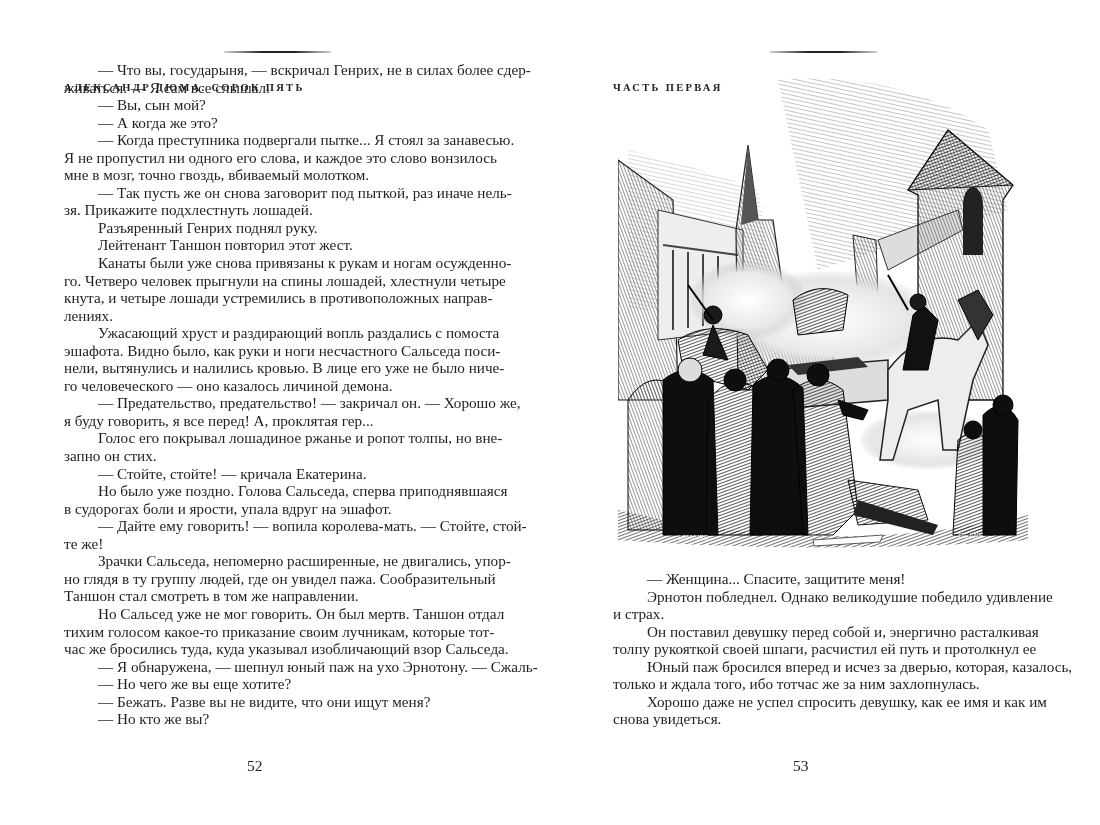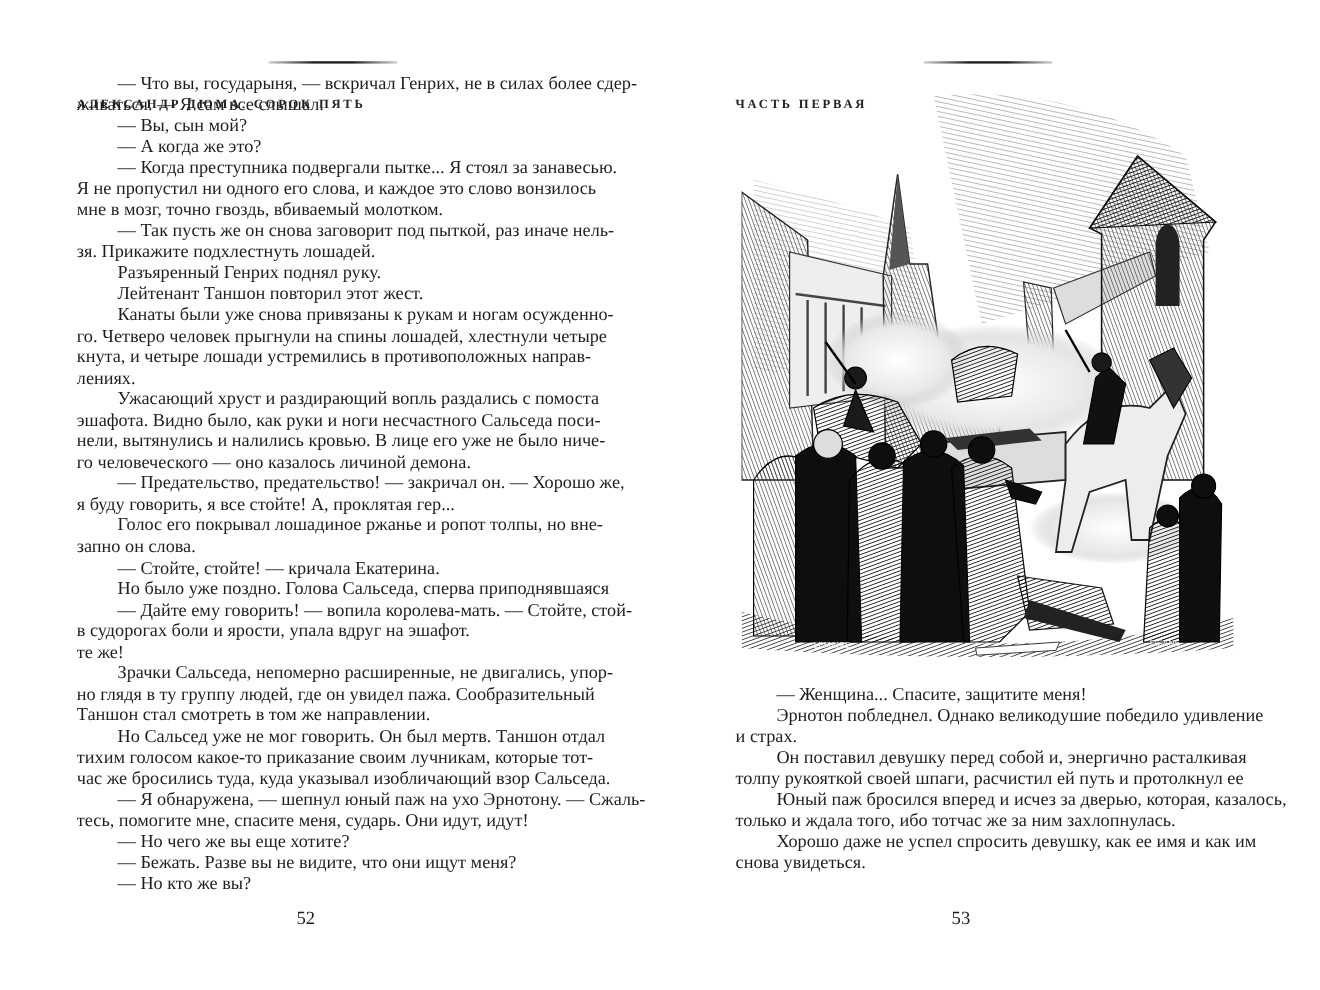--- a/index.html
+++ b/index.html
@@ -48,36 +48,35 @@
       <span class="line indent last">Лейтенант Таншон повторил этот жест.</span>
       <span class="line indent">Канаты были уже снова привязаны к рукам и ногам осужденно-</span>
       <span class="line">го. Четверо человек прыгнули на спины лошадей, хлестнули четыре</span>
       <span class="line">кнута, и четыре лошади устремились в противоположных направ-</span>
       <span class="line last">лениях.</span>
       <span class="line indent">Ужасающий хруст и раздирающий вопль раздались с помоста</span>
       <span class="line">эшафота. Видно было, как руки и ноги несчастного Сальседа поси-</span>
       <span class="line">нели, вытянулись и налились кровью. В лице его уже не было ниче-</span>
       <span class="line last">го человеческого — оно казалось личиной демона.</span>
       <span class="line indent">— Предательство, предательство! — закричал он. — Хорошо же,</span>
-      <span class="line last">я буду говорить, я все стойте! А, проклятая гер...</span>
+      <span class="line last">я буду говорить, я все перед! А, проклятая гер...</span>
       <span class="line indent">Голос его покрывал лошадиное ржанье и ропот толпы, но вне-</span>
-      <span class="line last">запно он слова.</span>
+      <span class="line last">запно он стих.</span>
       <span class="line indent last">— Стойте, стойте! — кричала Екатерина.</span>
       <span class="line indent">Но было уже поздно. Голова Сальседа, сперва приподнявшаяся</span>
+      <span class="line last">в судорогах боли и ярости, упала вдруг на эшафот.</span>
       <span class="line indent">— Дайте ему говорить! — вопила королева-мать. — Стойте, стой-</span>
-      <span class="line last">в судорогах боли и ярости, упала вдруг на эшафот.</span>
       <span class="line last">те же!</span>
       <span class="line indent">Зрачки Сальседа, непомерно расширенные, не двигались, упор-</span>
       <span class="line">но глядя в ту группу людей, где он увидел пажа. Сообразительный</span>
       <span class="line last">Таншон стал смотреть в том же направлении.</span>
       <span class="line indent">Но Сальсед уже не мог говорить. Он был мертв. Таншон отдал</span>
       <span class="line">тихим голосом какое-то приказание своим лучникам, которые тот-</span>
       <span class="line last">час же бросились туда, куда указывал изобличающий взор Сальседа.</span>
       <span class="line indent">— Я обнаружена, — шепнул юный паж на ухо Эрнотону. — Сжаль-</span>
-      <span class="line last">тесь, помогите мне, спасите меня, сударь. Они идут, идут!</span>
       <span class="line indent last">— Но чего же вы еще хотите?</span>
       <span class="line indent last">— Бежать. Разве вы не видите, что они ищут меня?</span>
       <span class="line indent last">— Но кто же вы?</span>
     </div>
   <div class="folio">52</div>
 </div>
 
 <div class="page page-right">
   <div class="running-head">ЧАСТЬ ПЕРВАЯ</div>
   <div class="head-rule"></div>

